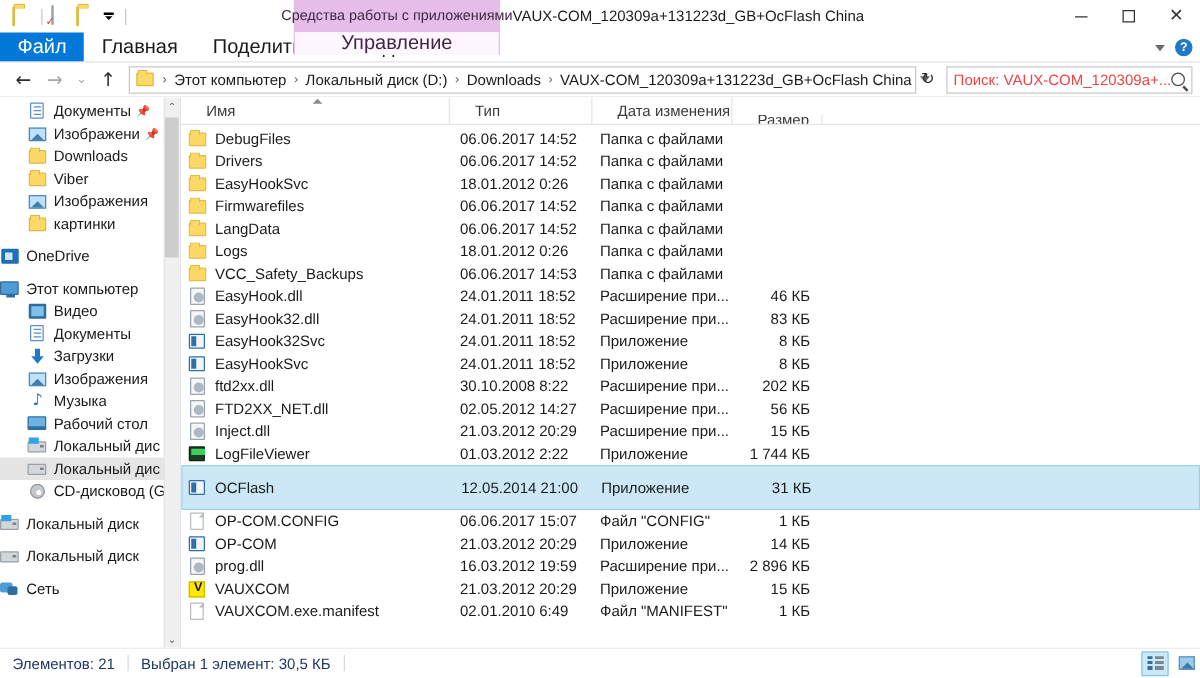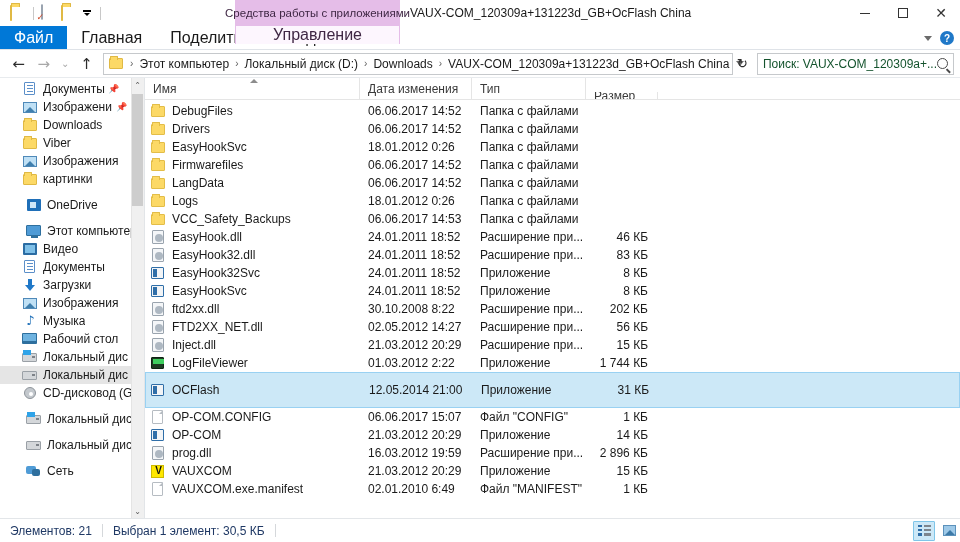--- a/index.html
+++ b/index.html
@@ -159,21 +159,21 @@
   .addr-caret {
     width:18px;height:20px;display:flex;align-items:center;justify-content:center;
   }
   .refresh-btn {
     width:20px;height:20px;display:flex;align-items:center;justify-content:center;
     font-size:13px; color:#2c2c2c; font-family:"DejaVu Sans",sans-serif;
   }
   .search-field {
     flex:0 0 175px; height:22px; margin-left:5px; border:1px solid #c6c9cc;
     background:#fff; display:flex; align-items:center; padding: 0 5px;
-    font-size:12px; color:#14532d;
+    font-size:12px; color:#ef4444;
   }
   .search-field .ph { flex:1 1 auto; white-space:nowrap; overflow:hidden; }
   .mag {
     width:11px;height:11px;border:1.5px solid #4a4a4a;border-radius:50%;
     position:relative; flex:0 0 auto;
   }
   .mag::after{
     content:"";position:absolute;right:-4px;bottom:-3px;width:5px;height:1.5px;
     background:#4a4a4a;transform:rotate(45deg);
   }
@@ -201,21 +201,21 @@
   }
   .side-arrow.up { top:0; }
   .side-arrow.down { bottom:0; }
   .side-thumb {
     position:absolute; right:1px; width:11px;
     background:#cdcdcd; border-radius:0;
   }
   .side-list { padding-top: 2px; }
   .side-item {
     height: 18px; display:flex; align-items:center;
-    padding-left: 26px; font-size: 12px; color:#1a1a1a;
+    padding-left: 0; font-size: 12px; color:#1a1a1a;
     white-space: nowrap; overflow:hidden;
   }
   .side-item.lvl2 { padding-left: 22px; }
   .side-item.selected { background:#e5e5e5; }
   .side-gap { height: 8px; }
   .si-ico { width:16px;height:16px;flex:0 0 16px;margin-right:5px;position:relative;}
   .si-label { overflow:hidden; text-overflow:clip; }
   .pin {
     margin-left:4px; color:#6d6d6d; font-size:10px; flex:0 0 auto;
     transform: rotate(45deg); display:inline-block;
@@ -253,21 +253,21 @@
     flex: 1 1 auto; min-width:0; position:relative;
     background:#fff; display:flex; flex-direction:column;
   }
   .colhdr {
     height: 22px; flex:0 0 22px; display:flex; align-items:stretch;
     border-bottom: 1px solid #e5e5e5; background:#fff;
     position: relative;
   }
   .col {
     display:flex; align-items:center; font-size:12px; color:#3a3a3a;
-    border-right:1px solid #e5e5e5; padding-left:8px; position:relative;
+    border-right:1px solid #e5e5e5; padding-left:20px; position:relative;
     white-space:nowrap; overflow:hidden;
   }
   .col.c-name  { flex:0 0 215px; }
   .col.c-date  { flex:0 0 112px; }
   .col.c-type  { flex:0 0 114px; }
   .col.c-size  { flex:0 0 72px; justify-content:flex-start;margin-top:14px; }
   .col.c-rest  { flex:1 1 auto; border-right:none; }
   .sort-caret {
     position:absolute; left: 105px; top:1px;
     width:0;height:0;border-left:4px solid transparent;border-right:4px solid transparent;
@@ -538,22 +538,22 @@
         <div class="side-arrow down">⌄</div>
       </div>
     </div>
 
     <div class="filepane">
       <div class="colhdr">
         <div class="col c-name">
           <span>Имя</span>
           <span class="sort-caret"></span>
         </div>
+        <div class="col c-type">Тип</div>
         <div class="col c-date">Дата изменения</div>
-        <div class="col c-type">Тип</div>
         <div class="col c-size">Размер</div>
         <div class="col c-rest"></div>
       </div>
       <div class="rows" id="file-rows">
           <div class="row">
             <div class="cell n">
               <span class="fi-wrap">
                 <span class="if-folder"></span>
               </span>
               <span>DebugFiles</span>

